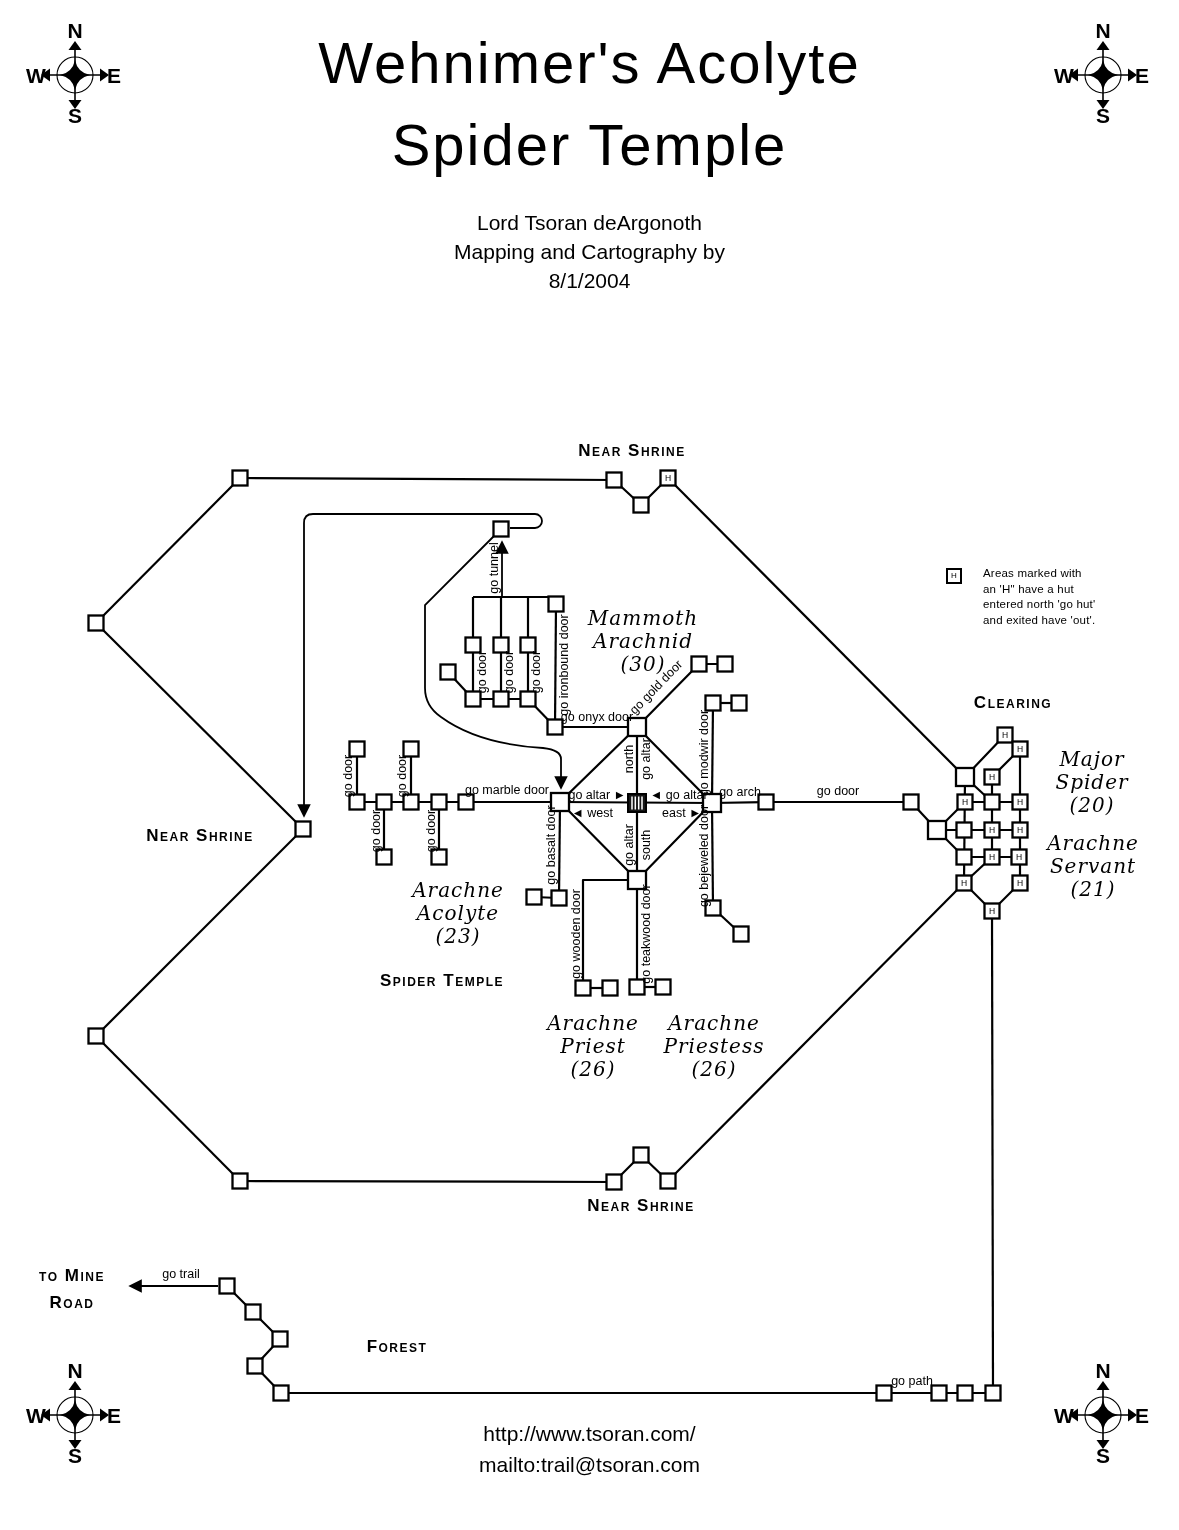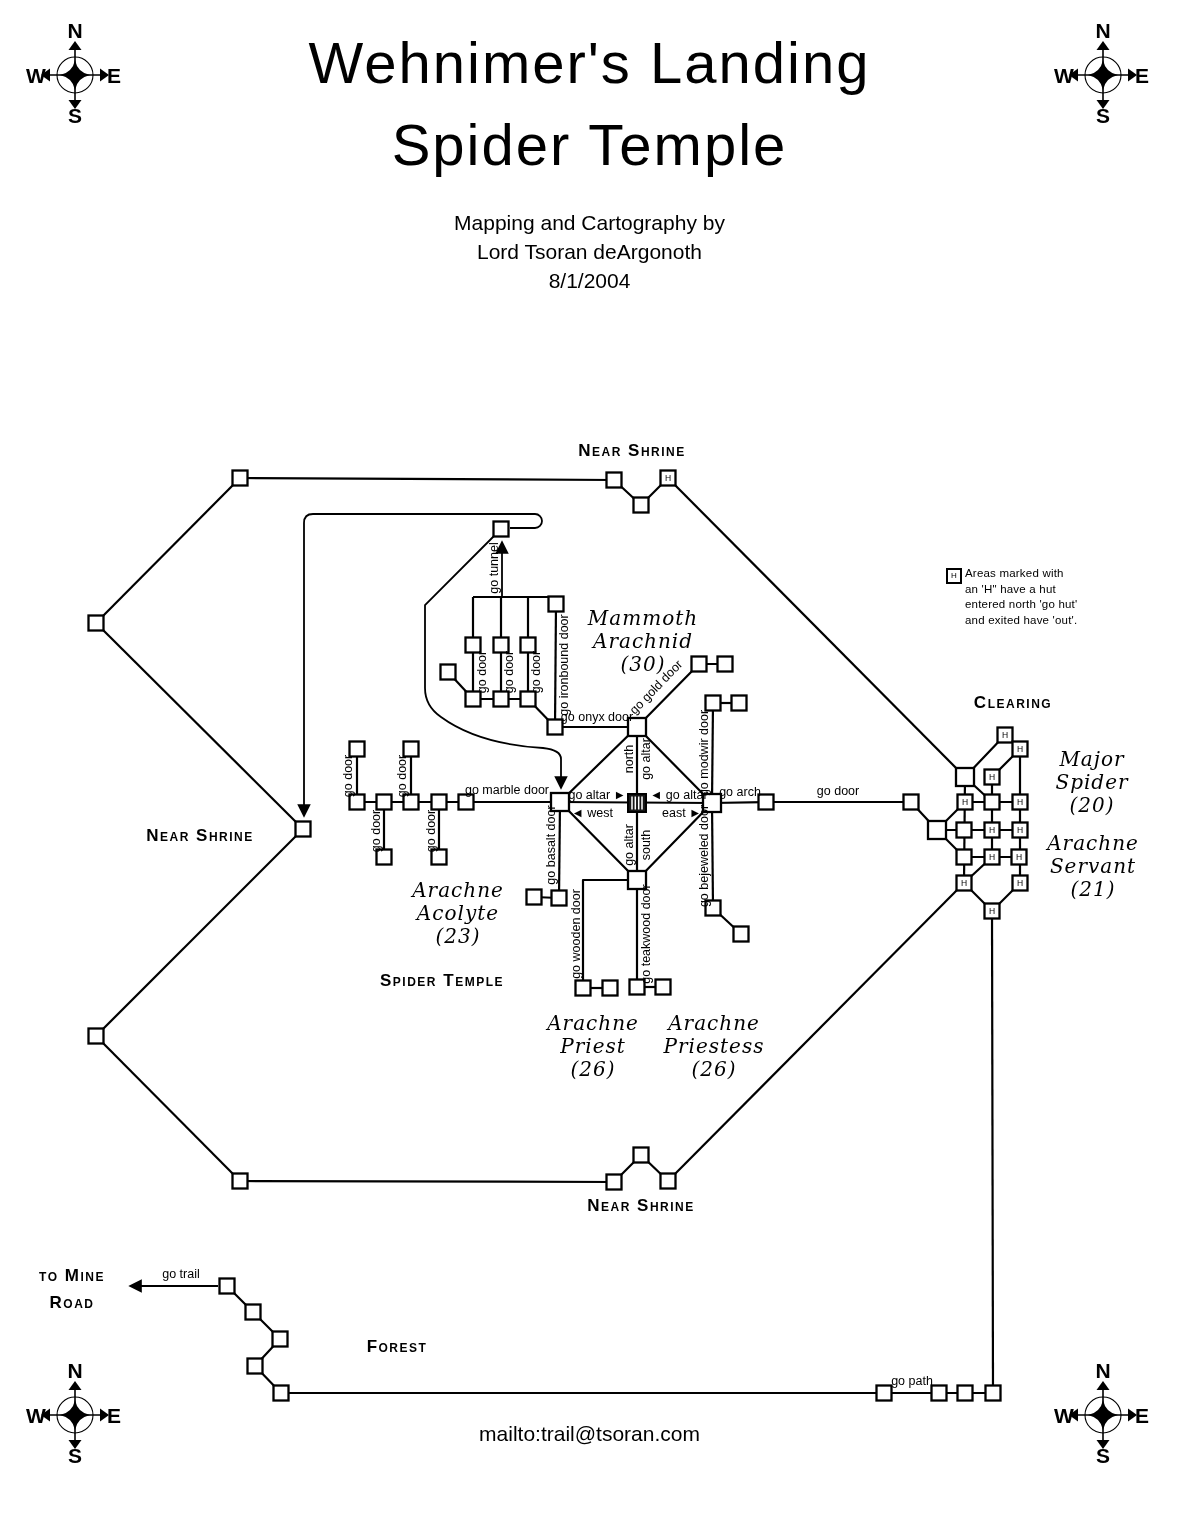--- a/index.html
+++ b/index.html
@@ -20,21 +20,21 @@
   .cmp-circle{fill:none;stroke:#000;stroke-width:1.1;}
   .cmp-letter{font:700 21px "Liberation Sans",sans-serif;fill:#000;text-anchor:middle;}
   
   .title-block{position:absolute;left:0;top:22px;width:1179px;text-align:center;}
   .title-line{font-size:58px;font-weight:400;letter-spacing:2px;line-height:82px;}
   .credits{margin-top:22px;font-size:21px;line-height:29px;}
   
   .legend{position:absolute;left:946px;top:566px;width:190px;}
   .legend-icon{position:absolute;left:0;top:2px;width:12px;height:12px;border:2px solid #000;
                font-size:8px;font-weight:400;text-align:center;line-height:12px;}
-  .legend-text{margin-left:19px;font-size:11.5px;line-height:15.5px;letter-spacing:.2px;}
+  .legend-text{margin-left:37px;font-size:11.5px;line-height:15.5px;letter-spacing:.2px;}
   
   .footer{position:absolute;left:0;top:1418px;width:1179px;text-align:center;
           font-size:21px;line-height:31px;}
 </style>
 </head>
 <body>
 
 <div class="page">
 
   <svg class="map-svg" width="1179" height="1530" viewBox="0 0 1179 1530">
@@ -456,36 +456,37 @@
           <path d="M1069 1415 L1078 1408.5 L1078 1421.5 Z" fill="#000"></path>
           <text x="1103" y="1378" class="cmp-letter">N</text>
           <text x="1142" y="1423" class="cmp-letter">E</text>
           <text x="1103" y="1463" class="cmp-letter">S</text>
           <text x="1064" y="1423" class="cmp-letter">W</text>
         </g>
       </g>
   </svg>
 
   <div class="title-block">
-    <div class="title-line">Wehnimer's Landing</div>
+    <div class="title-line">Wehnimer's Acolyte</div>
     <div class="title-line">Spider Temple</div>
     <div class="credits">
+      <div>Lord Tsoran deArgonoth</div>
       <div>Mapping and Cartography by</div>
-      <div>Lord Tsoran deArgonoth</div>
       <div>8/1/2004</div>
     </div>
   </div>
 
   <div class="legend">
     <span class="legend-icon">H</span>
     <div class="legend-text">
       <div>Areas marked with</div>
       <div>an 'H" have a hut</div>
       <div>entered north 'go hut'</div>
       <div>and exited have 'out'.</div>
     </div>
   </div>
 
   <div class="footer">
+    <div>http://www.tsoran.com/</div>
     <div>mailto:trail@tsoran.com</div>
   </div>
 
 </div>
 
 </body></html>

